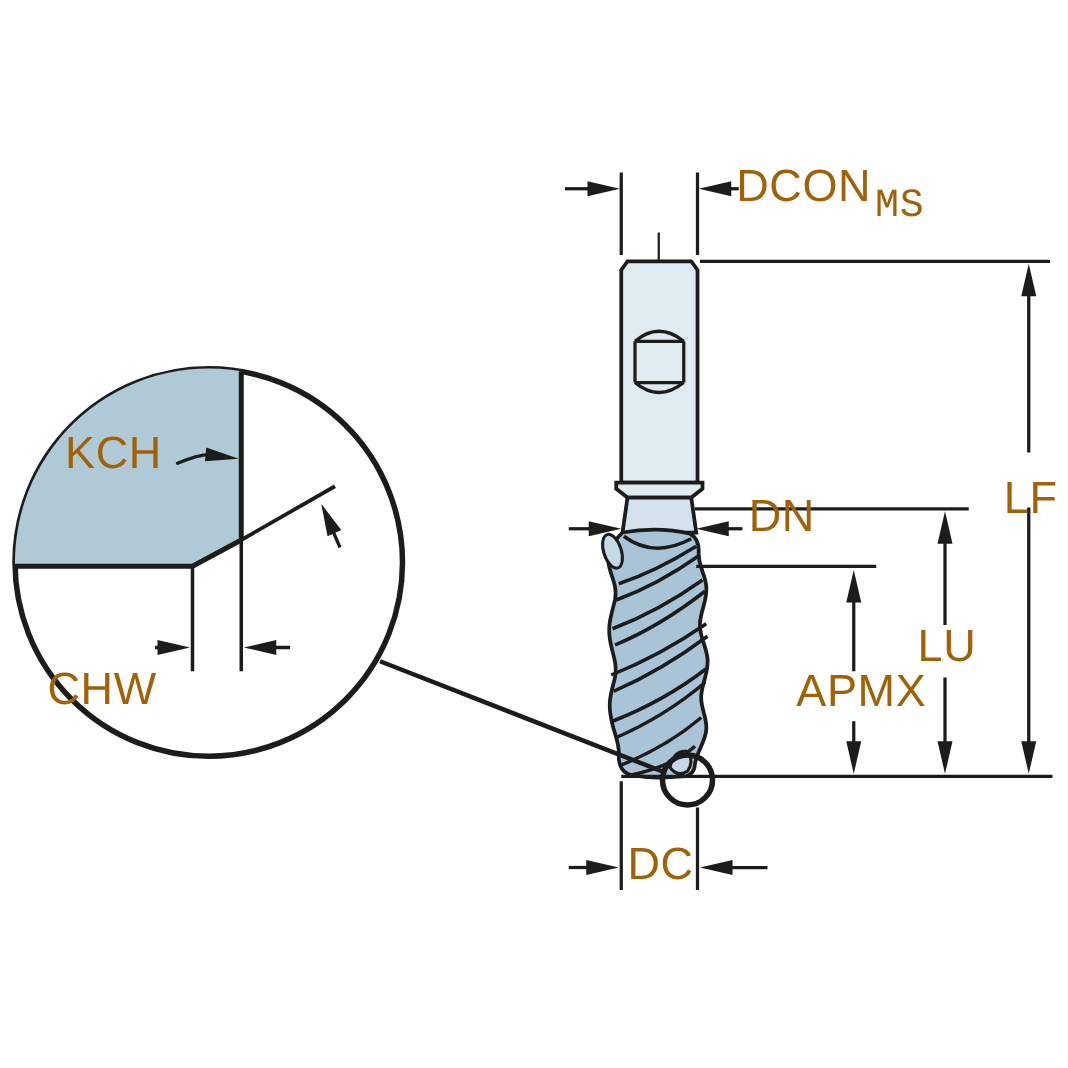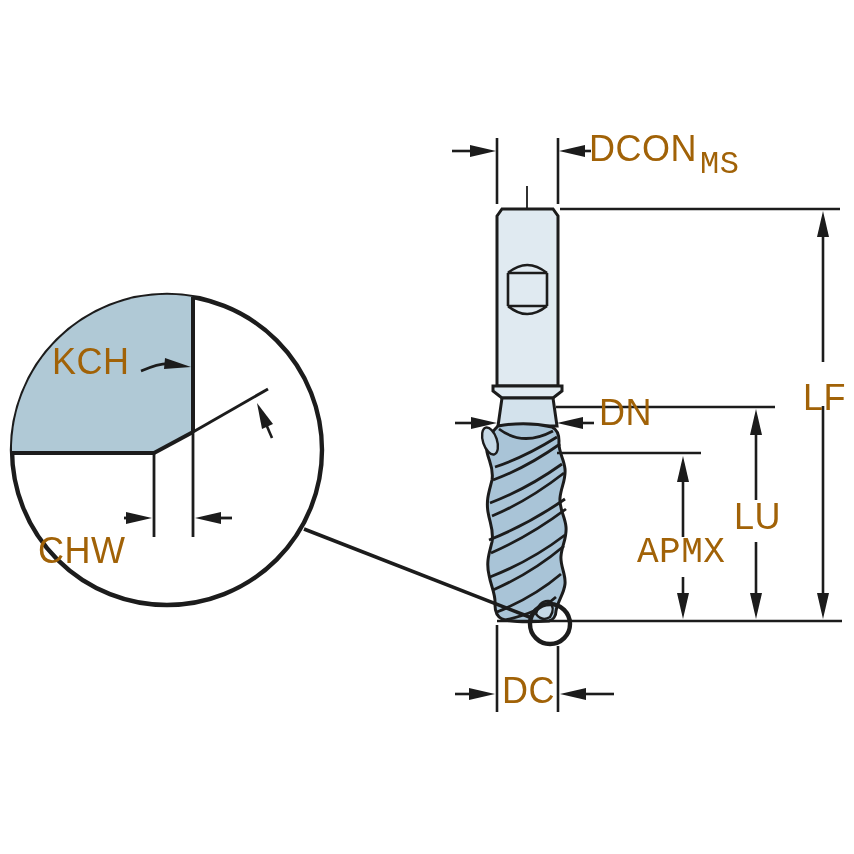--- a/index.html
+++ b/index.html
@@ -166,17 +166,17 @@
         <polygon points="195,518 221,512 221,524" stroke="none" fill="#1c1c1c"></polygon>
       </g>
     </g>
   </svg>
 
   <div class="lbl" style="left:589px;top:131px;">DCON</div>
   <div class="lbl sub" style="left:700px;top:149px;">MS</div>
   <div class="lbl" style="left:803px;top:380px;">LF</div>
   <div class="lbl" style="left:599px;top:395px;">DN</div>
   <div class="lbl" style="left:734px;top:499px;">LU</div>
-  <div class="lbl" style="left:637px;top:535px;font-family:Liberation Mono, monospace;">APMX</div>
+  <div class="lbl" style="left:637px;top:535px;">APMX</div>
   <div class="lbl" style="left:502px;top:673px;">DC</div>
   <div class="lbl" style="left:52px;top:344px;">KCH</div>
   <div class="lbl" style="left:38px;top:497px;margin-top:36px;">CHW</div>
 </div>
 
 </body></html>

